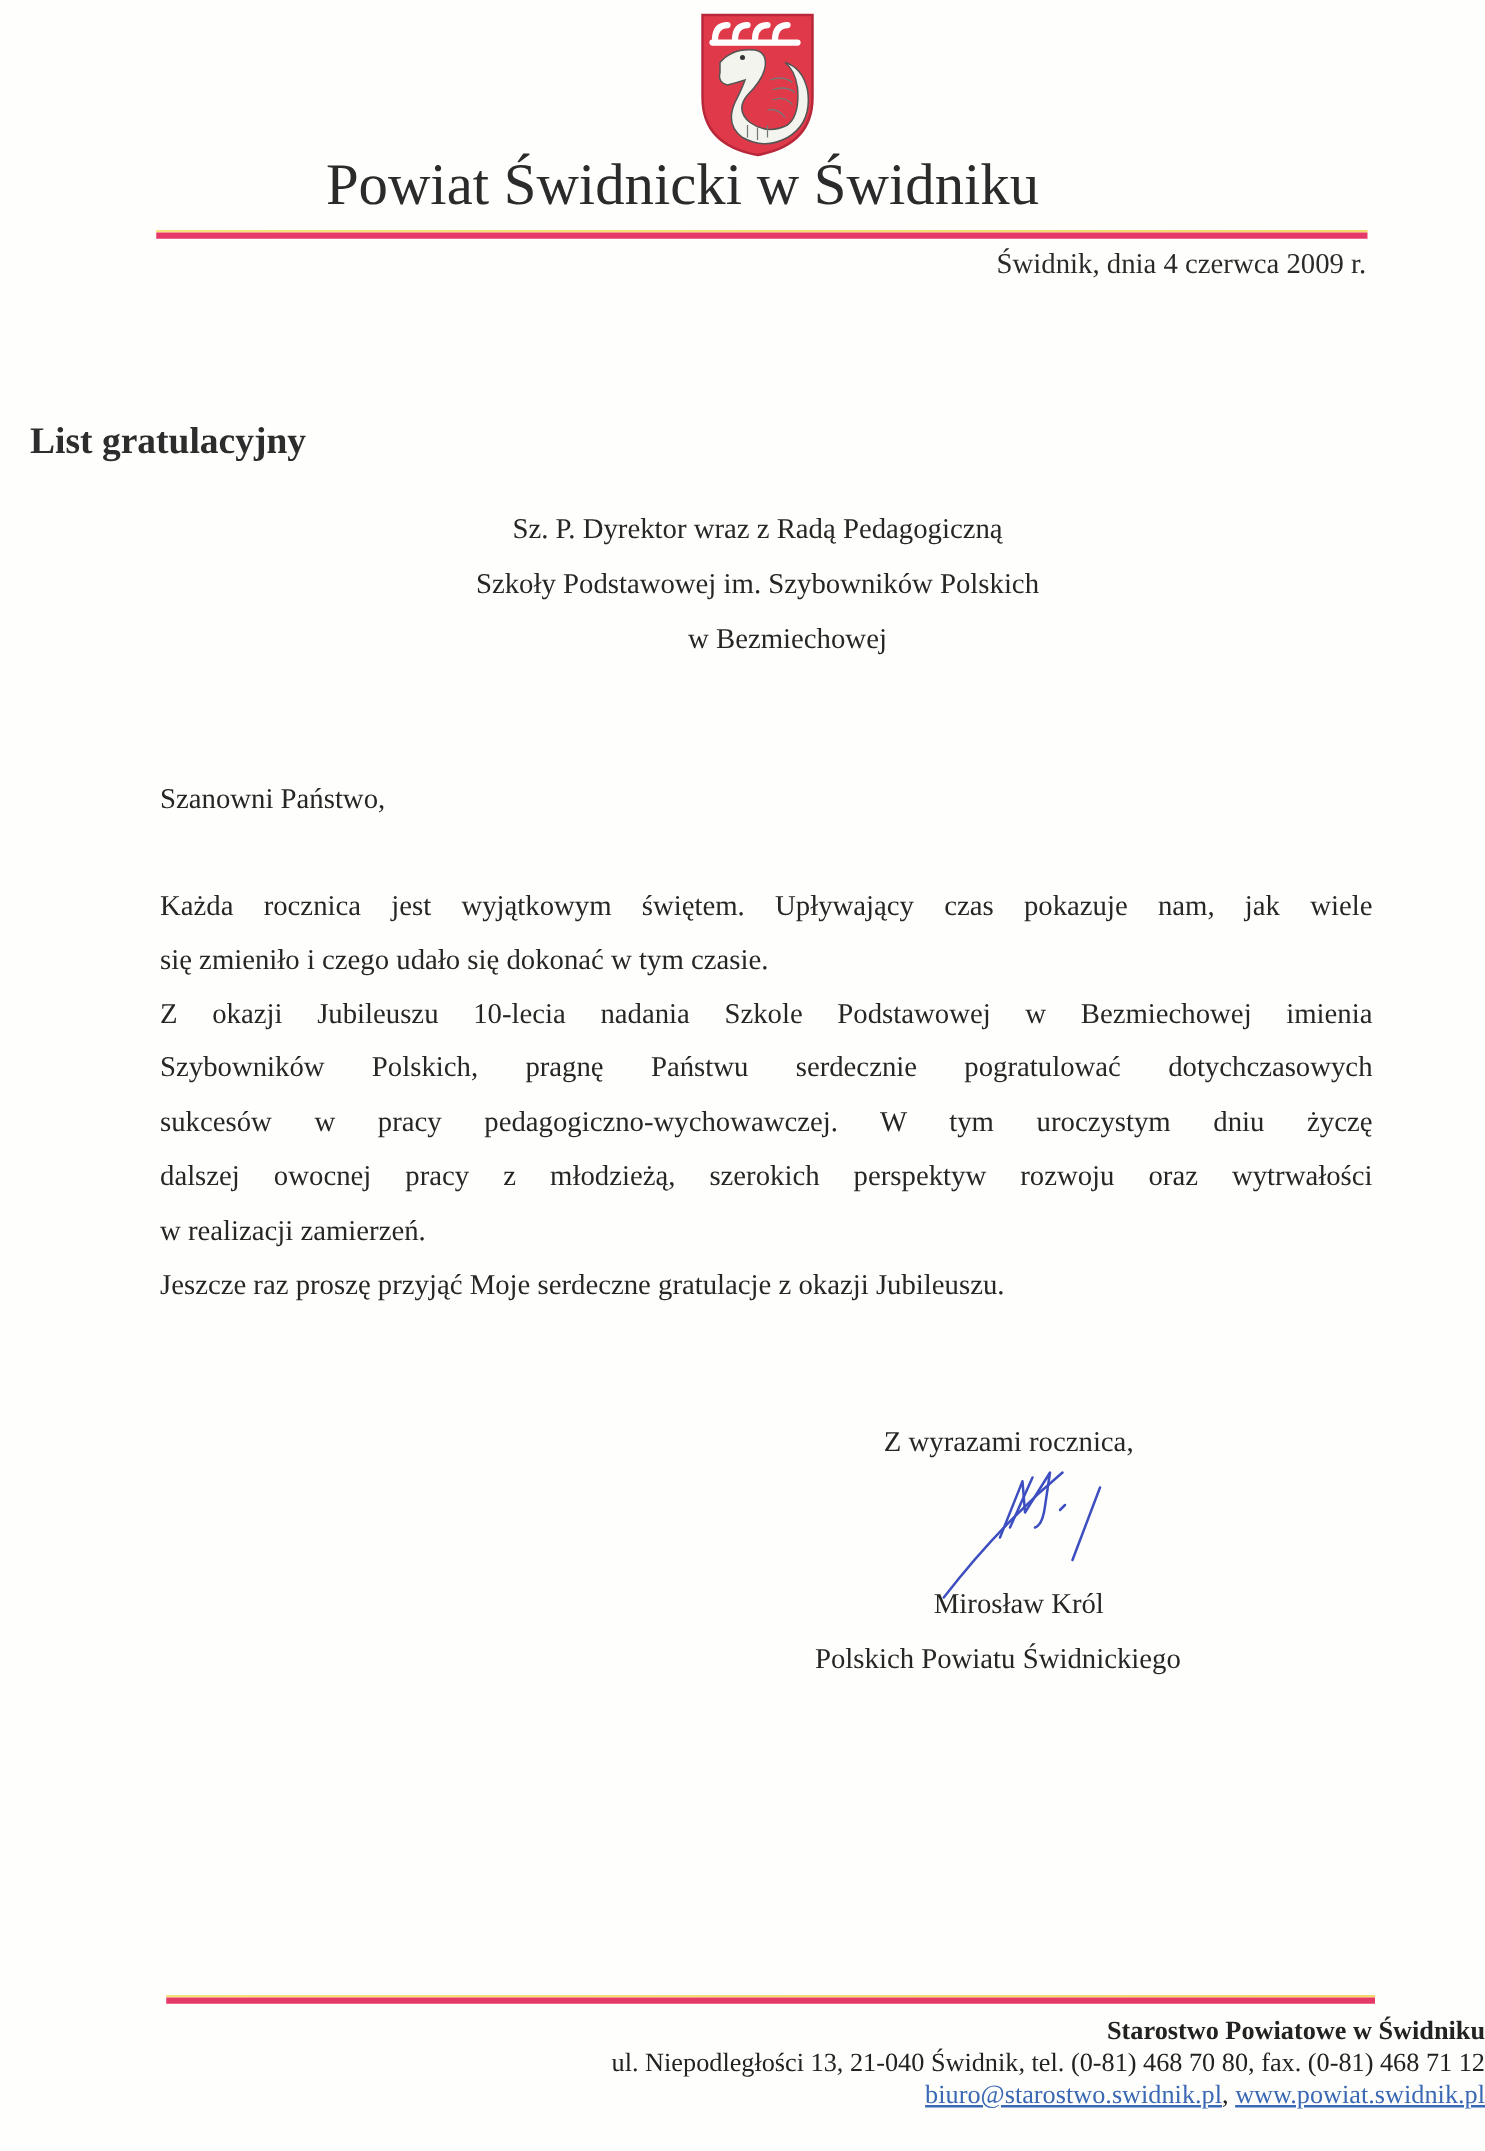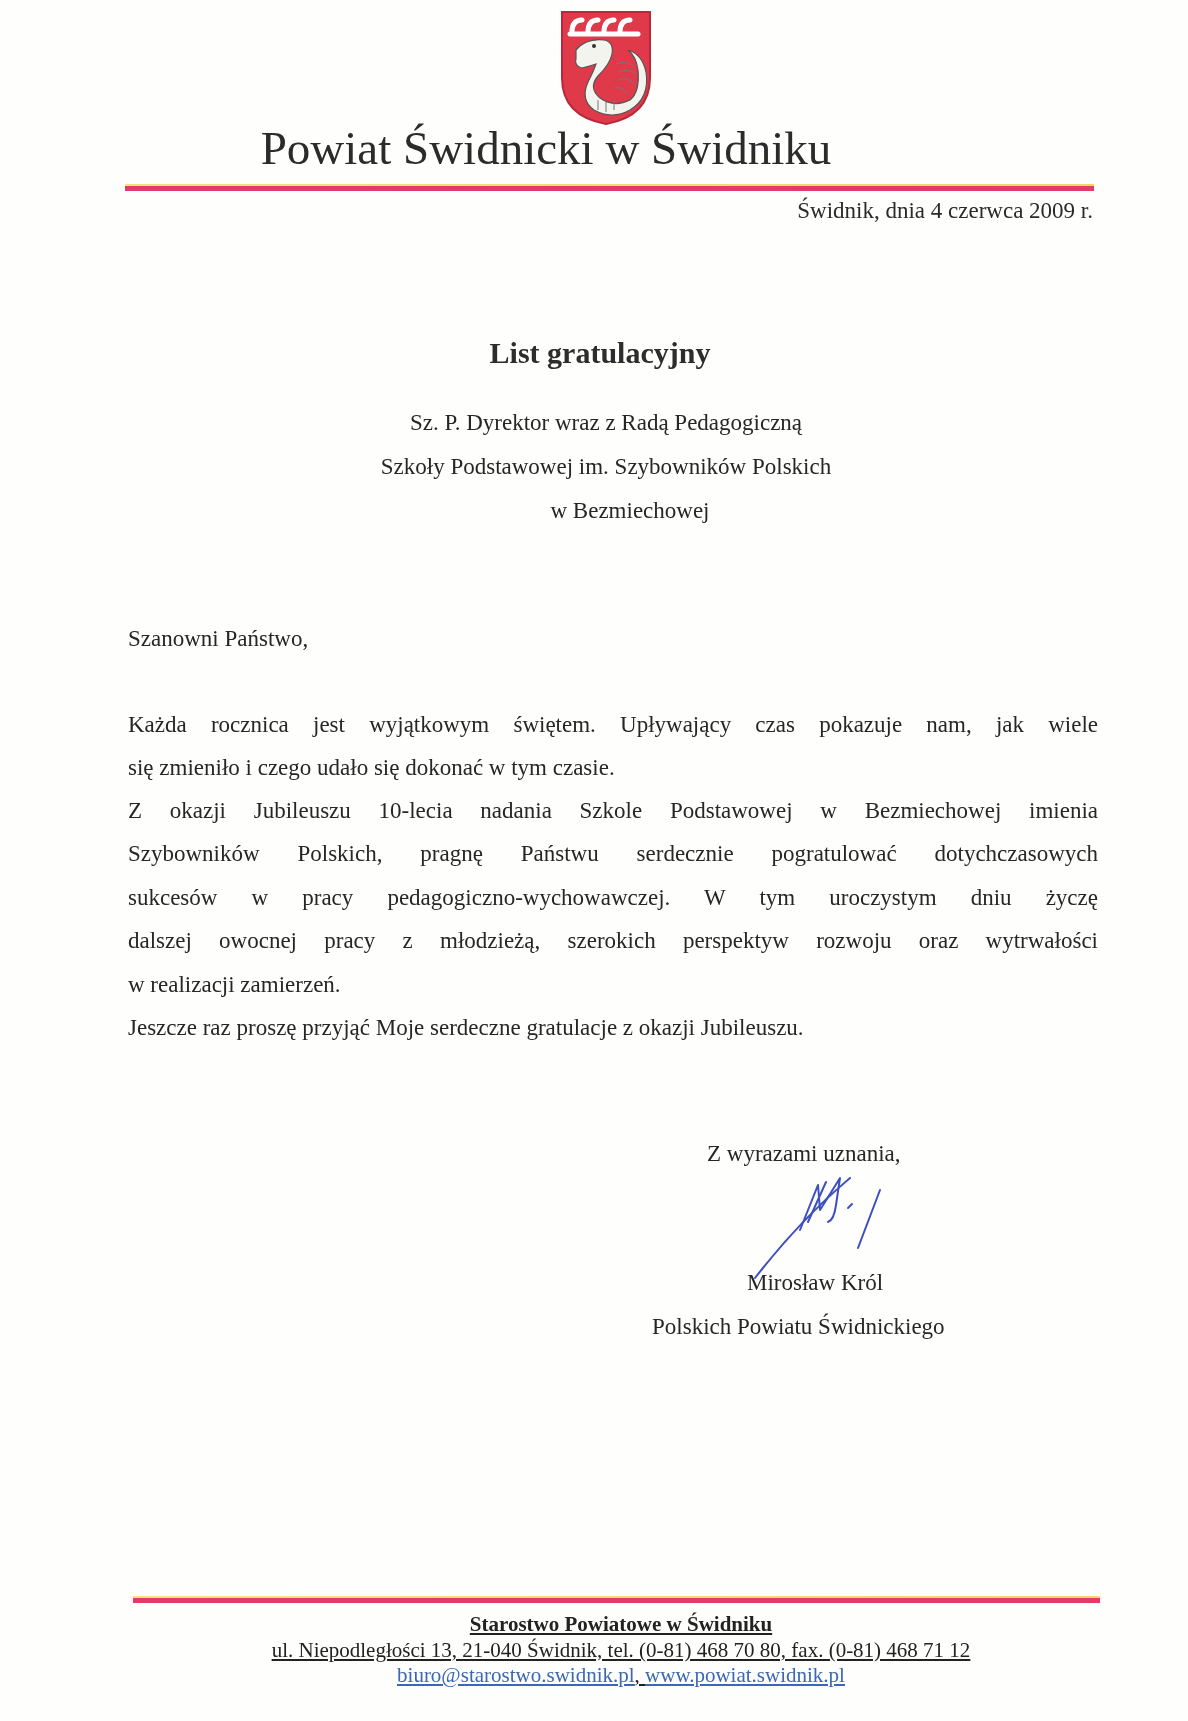--- a/index.html
+++ b/index.html
@@ -7,32 +7,32 @@
   .abs { position:absolute; }
   .serif { font-family:"Liberation Serif", "DejaVu Serif", serif; }
   .sans { font-family:Liberation Serif, serif; }
   #crest { left:558px; top:8px; width:96px; height:118px; }
   #org-title { left:0; width:1072px; top:118px; text-align:center; font-size:47px; line-height:60px; color:#2b2b2b; padding-left:20px; box-sizing:border-box; }
   .rule { height:7px; }
   .rule .y { height:2px; background:linear-gradient(90deg,#f6e27a,#f4d66a); }
   .rule .r { height:5px; background:#e53a68; }
   #top-rule { left:125px; width:969px; top:184px; }
   #date { right:95px; top:197px; font-size:23px; line-height:28px; color:#2a2a2a; }
-  #doc-title { left:0; width:1176px; top:336px; text-align:center; font-size:30px; font-weight:bold; line-height:34px; color:#2d2d2d; padding-left:24px; box-sizing:border-box; }
+  #doc-title { left:0; width:1176px; top:336px; font-size:30px; font-weight:bold; line-height:34px; color:#2d2d2d; padding-left:24px; box-sizing:border-box; }
   .addr { left:0; width:1188px; text-align:center; font-size:23px; line-height:28px; padding-left:24px; box-sizing:border-box; color:#262626; }
   #addr-0 { top:409px; } #addr-1 { top:453px; } #addr-2 { top:497px;margin-left:24px; }
   #salutation { left:128px; top:625px; font-size:23px; line-height:28px; }
   .bl { left:128px; width:970px; font-size:23px; line-height:28px; white-space:nowrap; }
   .just { text-align:justify; text-align-last:justify; white-space:normal; }
   #closing { left:707px; top:1140px; font-size:23px; line-height:28px; }
   #signature { left:740px; top:1160px; width:200px; height:125px; }
   #signer-name { left:747px; top:1269px; font-size:23px; line-height:28px; }
   #signer-role { left:652px; top:1313px; font-size:23px; line-height:28px; }
   #bottom-rule { left:133px; width:967px; top:1596px; }
-  .foot { left:0; width:1188px; text-align:center; color:#222; padding-left:54px; box-sizing:border-box;text-decoration:underline; }
+  .foot { left:0; width:1188px; text-align:right; color:#222; padding-left:54px; box-sizing:border-box; }
   #foot-0 { top:1612px; font-size:21px; font-weight:bold; line-height:24px; }
   #foot-1 { top:1638px; font-size:21px; line-height:24px; }
   #foot-2 { top:1663px; font-size:21px; line-height:24px; }
   a.lnk { color:#3a68b4; text-decoration:underline; }
 </style>
 </head>
 <body>
 
 <svg id="crest" class="abs" viewBox="0 0 96 118">
   <path d="M4 4 H92 V70 Q92 108 48 116 Q4 108 4 70 Z" fill="#e03a4a" stroke="#b8283a" stroke-width="2"></path>
@@ -75,21 +75,21 @@
 
 <div class="abs sans bl just" style="top:711px">Każda rocznica jest wyjątkowym świętem. Upływający czas pokazuje nam, jak wiele</div>
 <div class="abs sans bl" style="top:754px">się zmieniło i czego udało się dokonać w tym czasie.</div>
 <div class="abs sans bl just" style="top:797px">Z okazji Jubileuszu 10-lecia nadania Szkole Podstawowej w Bezmiechowej imienia</div>
 <div class="abs sans bl just" style="top:840px">Szybowników Polskich, pragnę Państwu serdecznie pogratulować dotychczasowych</div>
 <div class="abs sans bl just" style="top:884px">sukcesów w pracy pedagogiczno-wychowawczej. W tym uroczystym dniu życzę</div>
 <div class="abs sans bl just" style="top:927px">dalszej owocnej pracy z młodzieżą, szerokich perspektyw rozwoju oraz wytrwałości</div>
 <div class="abs sans bl" style="top:971px">w realizacji zamierzeń.</div>
 <div class="abs sans bl" style="top:1014px">Jeszcze raz proszę przyjąć Moje serdeczne gratulacje z okazji Jubileuszu.</div>
 
-<div id="closing" class="abs sans">Z wyrazami uznania,</div>
+<div id="closing" class="abs sans">Z wyrazami rocznica,</div>
 
 <svg id="signature" class="abs" viewBox="0 0 200 125">
   <g fill="none" stroke="#3d4fc0" stroke-width="2" stroke-linecap="round" stroke-linejoin="round">
     <path d="M15 118 Q60 60 110 18"></path>
     <path d="M60 70 L78 25 L80 50 L100 18 L96 45 Q94 60 88 62"></path>
     <path d="M68 62 L86 22"></path>
     <path d="M108 48 L112 44"></path>
     <path d="M140 30 L118 88"></path>
   </g>
 </svg>

